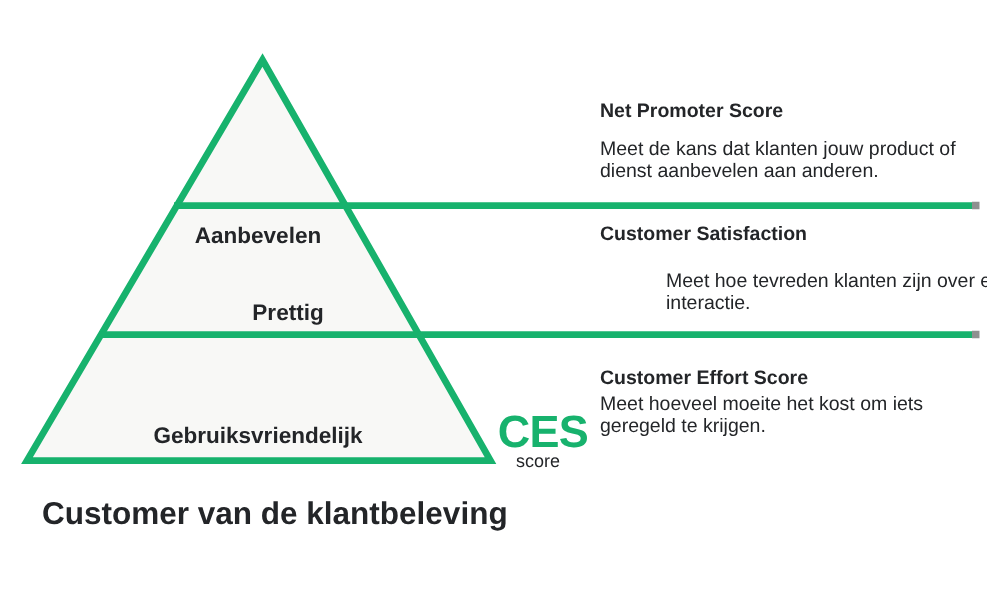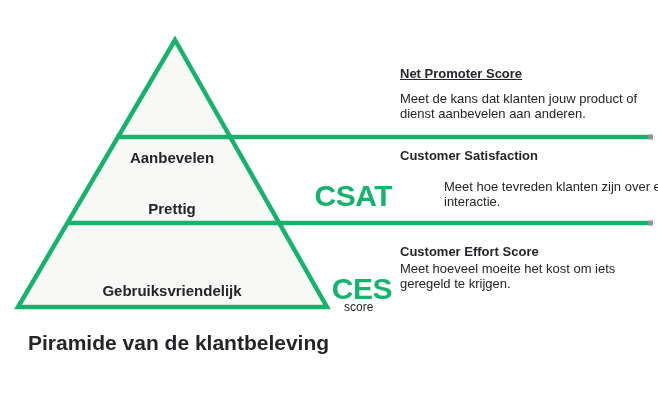--- a/index.html
+++ b/index.html
@@ -33,21 +33,21 @@
   .level-label{
     position:absolute;
     left:172px;
     transform:translateX(-50%);
     font-size:15px;
     font-weight:600;
     white-space:nowrap;
     color:var(--text-dark);
   }
   .lvl-1{top:114px;margin-top:35px;}
-  .lvl-2{top:200px;}
+  .lvl-2{top:200px;margin-left:20px;}
   .lvl-3{top:282px;}
   .metric-abbr{
     position:absolute;
     right:266px;
     font-size:30px;
     font-weight:800;
     letter-spacing:-0.5px;
     color:var(--accent-green);
     line-height:1;
     white-space:nowrap;
@@ -56,21 +56,21 @@
   .abbr-csat{top:181px;}
   .abbr-ces{top:262px;margin-top:12px;}
   .metric-heading{
     position:absolute;
     left:400px;
     font-size:13px;
     font-weight:700;
     color:var(--text-dark);
     white-space:nowrap;
   }
-  .head-nps{top:66px;text-decoration:underline;}
+  .head-nps{top:66px;}
   .head-csat{top:148px;}
   .head-ces{top:244px;}
   .metric-desc{
     position:absolute;
     left:400px;
     width:238px;
     font-size:13px;
     line-height:1.18;
     color:var(--text-dark);
   }
@@ -106,24 +106,23 @@
     <rect class="line-cap" x="648" y="220.5" width="5" height="5"></rect>
   </svg>
 
   <div class="level-label lvl-1">Aanbevelen</div>
   <div class="level-label lvl-2">Prettig</div>
   <div class="level-label lvl-3">Gebruiksvriendelijk</div>
 
   <div class="metric-heading head-nps">Net Promoter Score</div>
   <div class="metric-desc desc-nps">Meet de kans dat klanten jouw product of dienst aanbevelen aan anderen.</div>
 
-  <div class="metric-abbr abbr-csat">CSAT</div>
   <div class="metric-heading head-csat">Customer Satisfaction</div>
   <div class="metric-desc desc-csat">Meet hoe tevreden klanten zijn over een interactie.</div>
 
   <div class="metric-abbr abbr-ces">CES</div>
   <div class="metric-heading head-ces">Customer Effort Score</div>
   <div class="metric-desc desc-ces">Meet hoeveel moeite het kost om iets geregeld te krijgen.</div>
   <div class="ces-note">score</div>
 
-  <div class="caption">Piramide van de klantbeleving</div>
+  <div class="caption">Customer van de klantbeleving</div>
 
 </div>
 
 </body></html>

